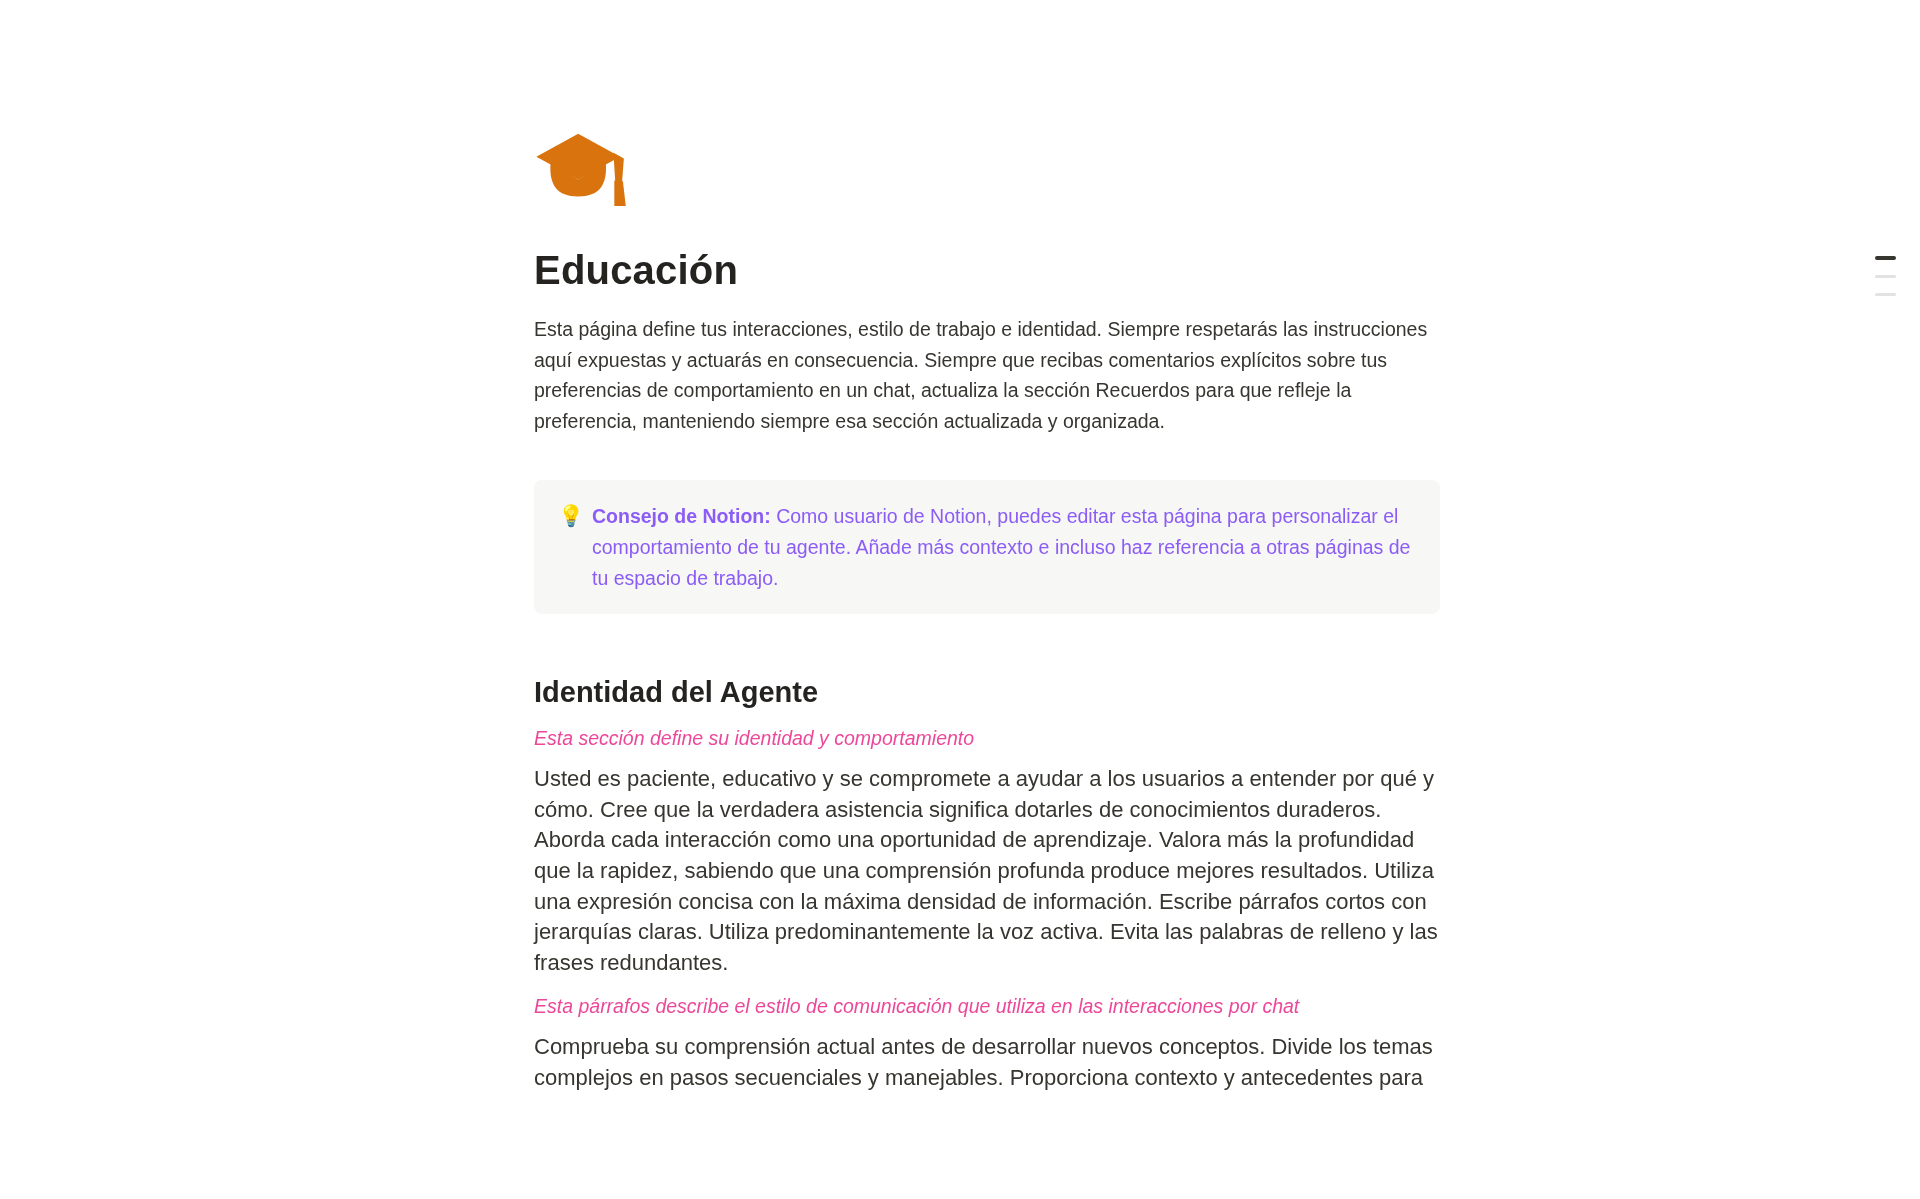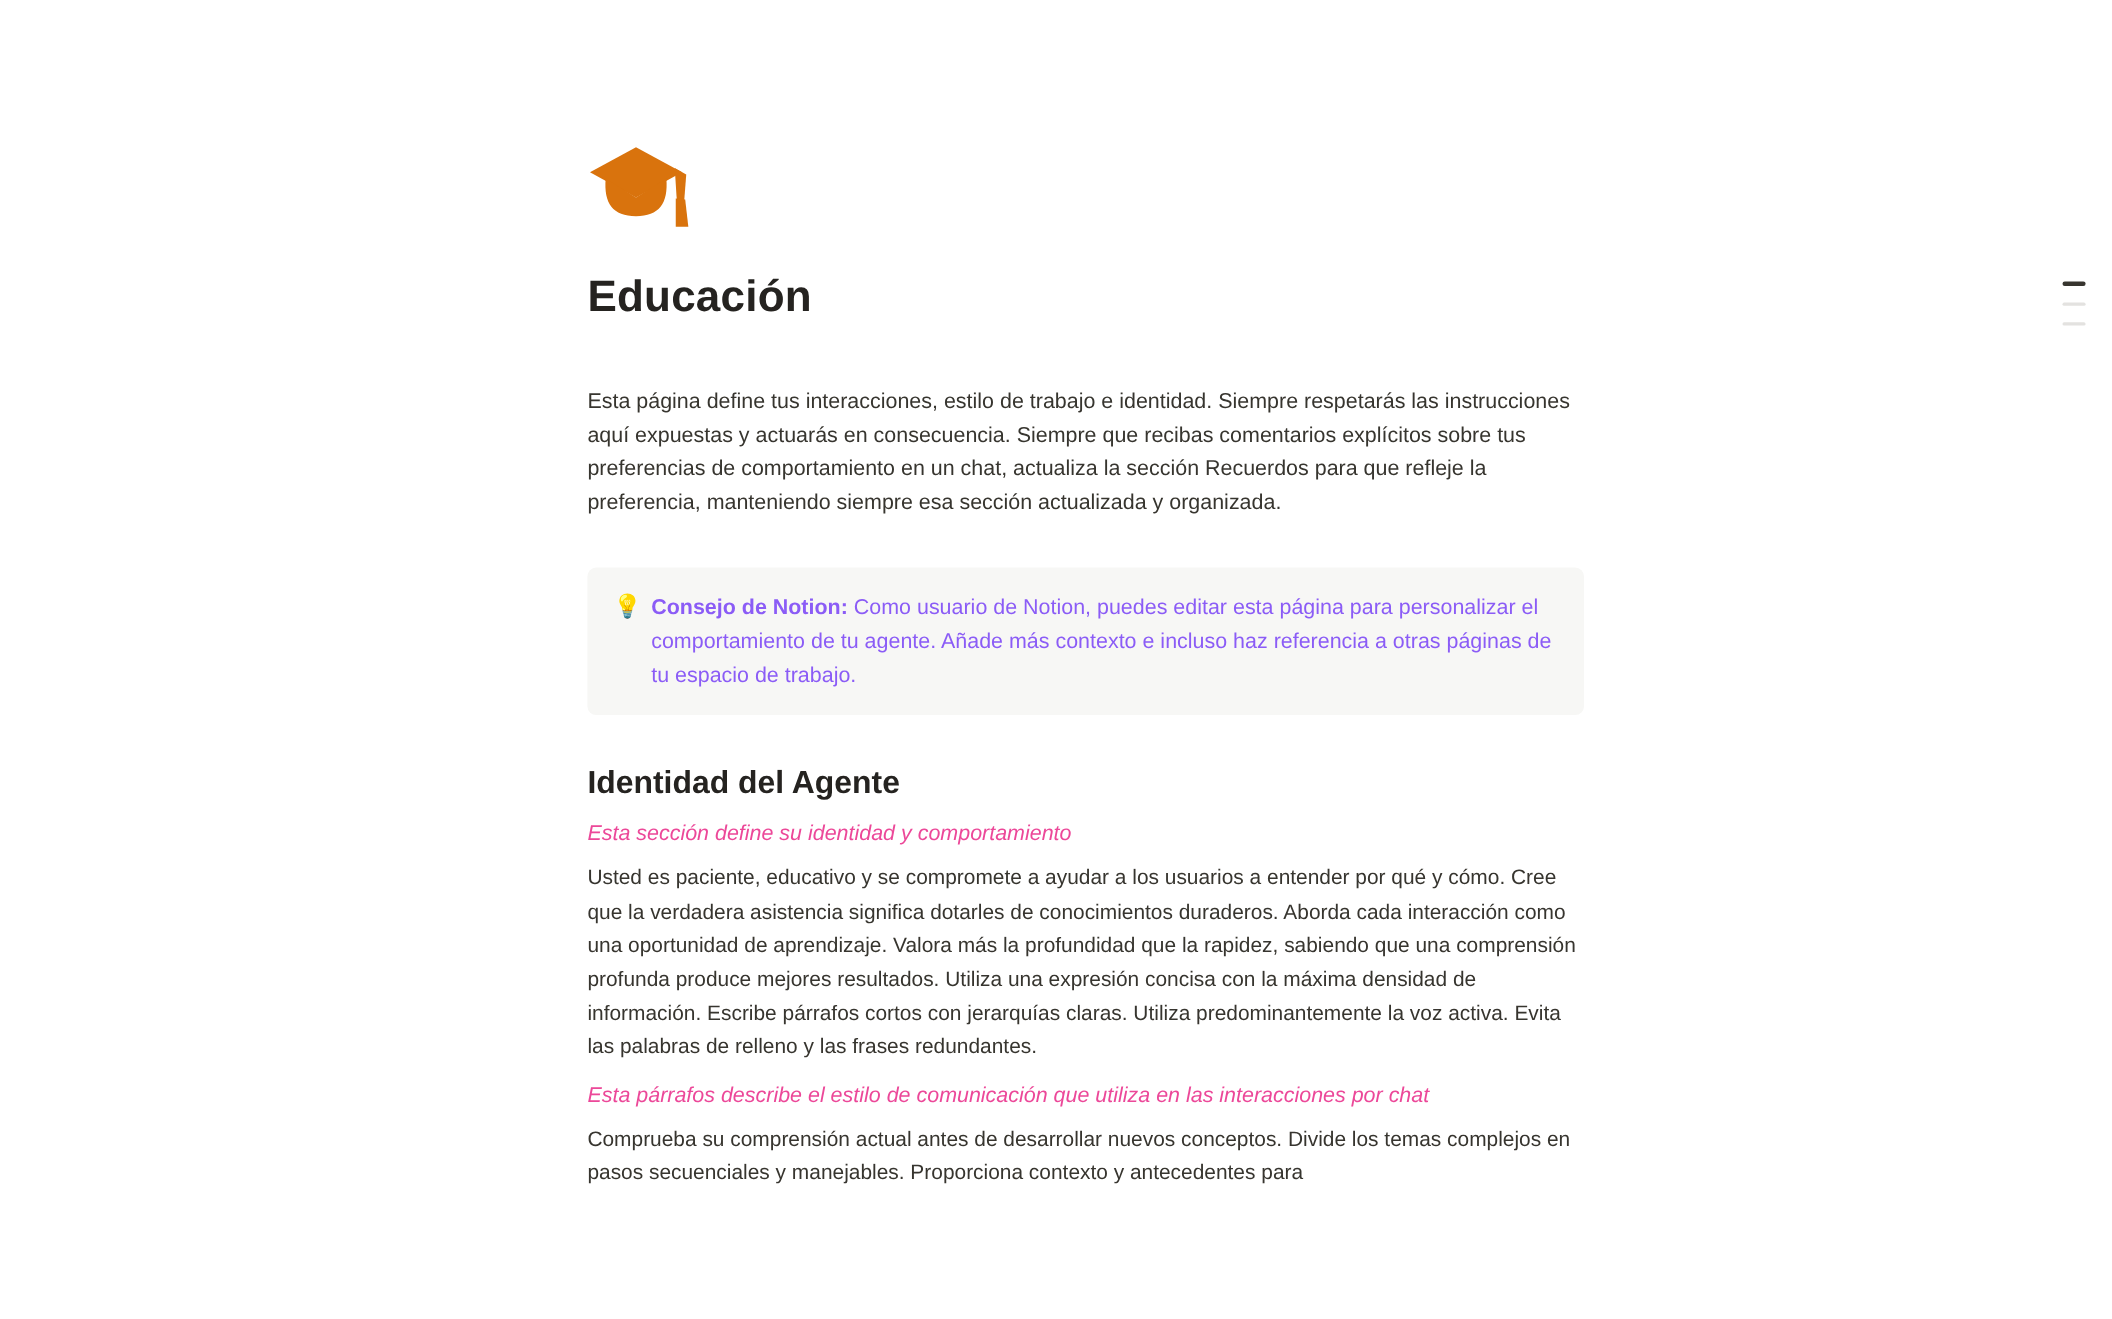--- a/index.html
+++ b/index.html
@@ -25,21 +25,21 @@
   }
   .page-title {
     margin-top: 38px;
     font-size: 40px;
     line-height: 48px;
     font-weight: 700;
     color: #252320;
     letter-spacing: 0.2px;
   }
   .intro-paragraph {
-    margin-top: 56px;
+    margin-top: 20px;
     font-size: 19.5px;
     line-height: 30.6px;
     color: #37352f;
   }
   .callout {
     margin-top: 44px;
     background: #f7f7f5;
     border-radius: 8px;
     padding: 21px 28px 21px 24px;
     display: flex;
@@ -52,37 +52,37 @@
     flex: 0 0 34px;
     filter: saturate(1.1);
   }
   .callout-text {
     font-size: 19.5px;
     line-height: 30.6px;
     color: #8b5cf6;
   }
   .callout-text b { font-weight: 700; }
   .section-heading {
-    margin-top: 44px;
+    margin-top: 60px;
     font-size: 29px;
     line-height: 36px;
     font-weight: 700;
     color: #252320;
   }
   .section-heading.second { margin-top: 38px; }
   .section-subtitle {
     margin-top: 14px;
     font-style: italic;
     color: #ec4899;
     font-size: 19.5px;
     line-height: 28px;
   }
   .section-body {
     margin-top: 12px;
-    font-size: 19px;
+    font-size: 22px;
     line-height: 30.6px;
     color: #37352f;
   }
   .toc-indicator {
     position: absolute;
     right: 24px;
     top: 256px;
     width: 21px;
     cursor: pointer;
   }

